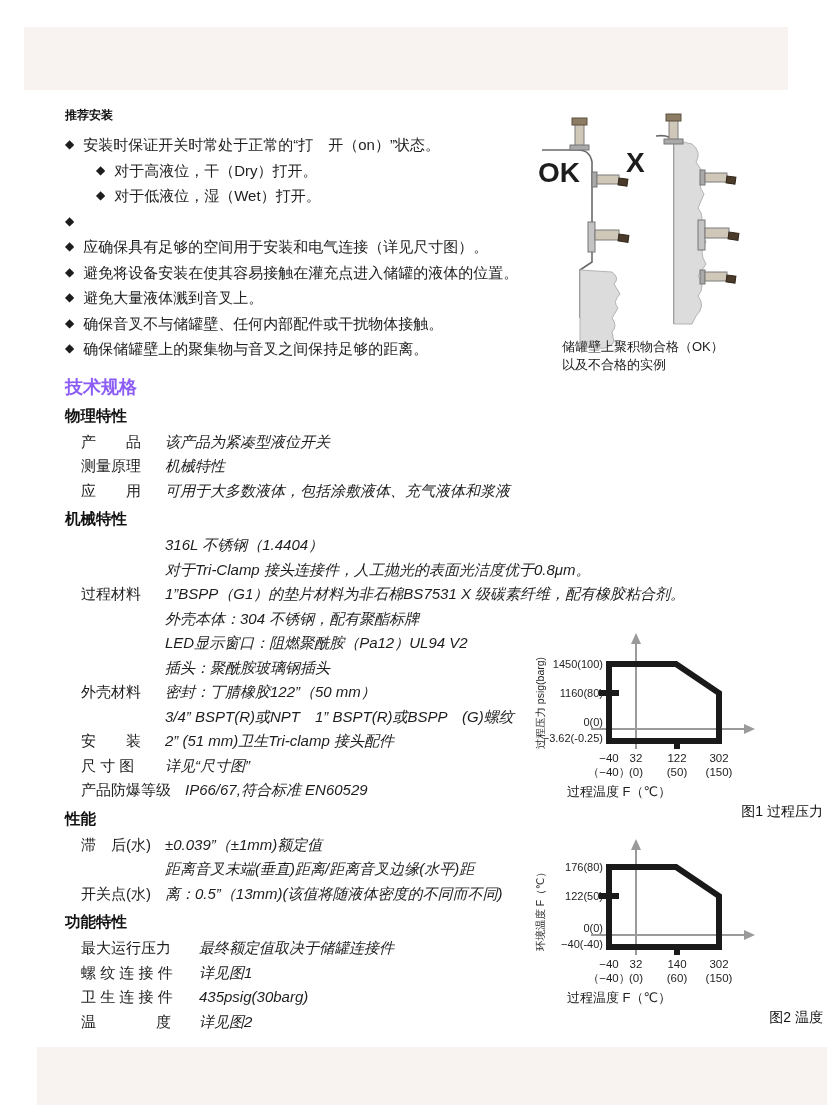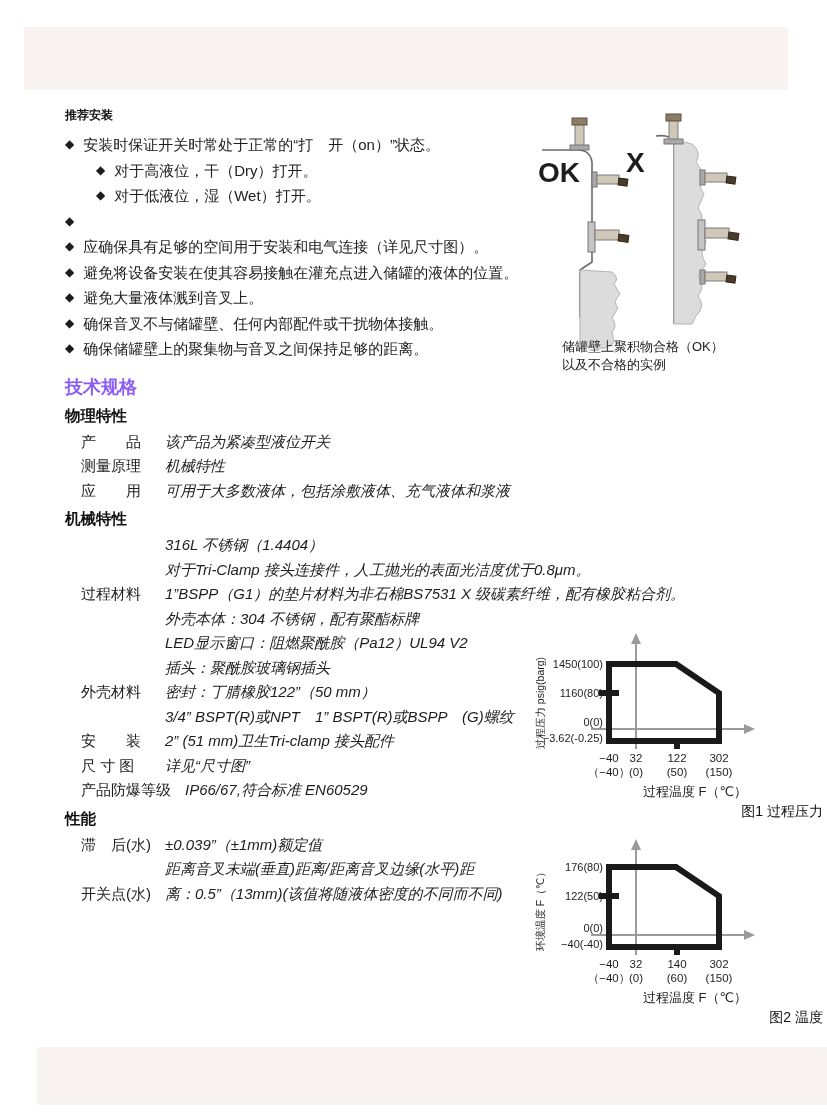--- a/index.html
+++ b/index.html
@@ -25,21 +25,21 @@
   .row{display:flex;align-items:flex-end;font-size:15px;line-height:24.5px;margin-left:16px;}
   .row .lbl{flex:0 0 auto;min-width:84px;white-space:nowrap;}
   .row .lbl.lbl-long{margin-right:14px;}
   .sec-func .row .lbl{min-width:118px;}
   .row .val{white-space:nowrap;font-style:italic;}
 
   .rightcol{position:absolute;}
   #illustration{left:528px;top:112px;width:260px;height:265px;}
   #fig1{left:531px;top:631px;width:292px;}
   #fig2{left:531px;top:837px;width:292px;}
-  .chart-xlabel{font-size:13px;text-align:center;padding-left:36px;line-height:17px;color:#222;}
+  .chart-xlabel{font-size:13px;text-align:left;padding-left:36px;line-height:17px;color:#222;}
   .chart-caption{font-size:14px;text-align:right;padding-left:36px;line-height:19px;color:#111;margin-top:2px;}
   svg text{font-family:"Liberation Sans","DejaVu Sans",sans-serif;fill:#1d1d1d;}
   .env{stroke:#1a1a1a;stroke-width:6;fill:none;stroke-linejoin:miter;}
   .axis{stroke:#9a9a9a;stroke-width:2;fill:none;}
   .tick-big{stroke:#1a1a1a;stroke-width:6;}
   .cap2{font-size:13px;line-height:18px;color:#1b1b1b;}
 </style>
 </head>
 <body>
 
@@ -148,20 +148,39 @@
       </div>
     <div class="row">
         <span class="lbl">开关点(水)</span>
       <div class="val">
         <div>距离音叉末端(垂直)距离/距离音叉边缘(水平)距</div>
         <div>离：0.5”（13mm)(该值将随液体密度的不同而不同)</div>
       </div>
     </div>
   </section>
 
+  <section class="sec-func">
+    <h3 class="doc">功能特性</h3>
+    <div class="row">
+        <span class="lbl">最大运行压力</span>
+        <div class="val">最终额定值取决于储罐连接件</div>
+      </div>
+    <div class="row">
+        <span class="lbl">螺 纹 连 接 件</span>
+        <div class="val">详见图1</div>
+      </div>
+    <div class="row">
+        <span class="lbl">卫 生 连 接 件</span>
+        <div class="val">435psig(30barg)</div>
+      </div>
+    <div class="row">
+        <span class="lbl">温　　　　度</span>
+        <div class="val">详见图2</div>
+      </div>
+  </section>
 
 </div>
 
 <div class="rightcol" id="illustration">
   <svg width="260" height="265" viewBox="0 0 260 265">
 
     <path d="M14 38 H50 Q62 38 64 50 L64 150 L52 158 L52 206" class="axis" style="stroke:#6a6a6a;stroke-width:1.6"></path>
 
     <path d="M52 158 L84 160 Q92 166 86 172 L92 182 Q84 190 90 196 L84 206 Q90 214 84 220 L86 230 Q80 238 70 236 L52 234 Z" fill="#dcdcdc" stroke="#b3b3b3" stroke-width="1"></path>
 

